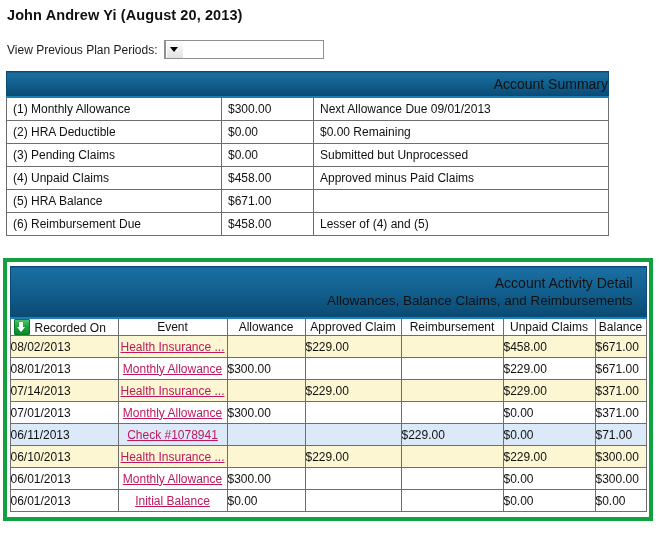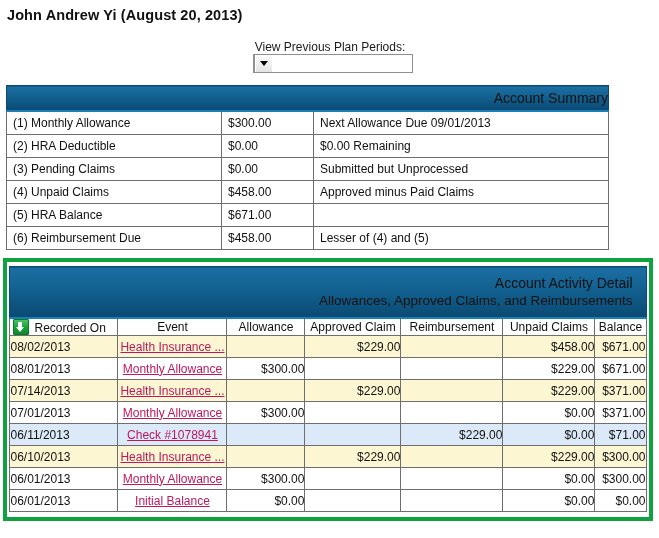--- a/index.html
+++ b/index.html
@@ -25,21 +25,20 @@
     color: #111111;
     margin: 7px 0 0 7px;
     letter-spacing: 0.1px;
   }
 
   
   .period-row {
     margin: 17px 0 0 7px;
     display: flex;
     align-items: center;
-    flex-direction: column;
   }
   .period-label {
     font-size: 12px;
     color: #1a1a1a;
     margin-right: 6px;
     white-space: nowrap;
   }
   .select-wrap {
     position: relative;
     display: inline-flex;
@@ -166,21 +165,21 @@
     border-top: 5px solid #ffffff;
   }
 
   #activity-table tbody td {
     height: 21px;
     font-size: 12px;
     border: 1px solid #6e6e6e;
   }
   .c-date   { padding-left: 6px; text-align: left; }
   .c-event  { text-align: center; }
-  .c-num    { text-align: right; padding-right: 5px; }
+  .c-num    { padding-right: 5px; }
 
   tr.row-claim td   { background: #fcf7d2; }
   tr.row-plain td   { background: #ffffff; }
   tr.row-check td   { background: #dce9f8; }
 
   a.evt-link {
     color: #be185d;
     text-decoration: underline;
     font-size: 12px;
     white-space: nowrap;
@@ -253,21 +252,21 @@
         <col style="width:78px">
       <col style="width:96px">
         <col style="width:102px">
         <col style="width:92px">
         <col style="width:51px">
     </colgroup>
     <thead>
       <tr>
         <th class="blue-head" colspan="7">
           <div>Account Activity Detail</div>
-          <div class="title-line2">Allowances, Approved Claims, and Reimbursements</div>
+          <div class="title-line2">Allowances, Balance Claims, and Reimbursements</div>
         </th>
       </tr>
       <tr class="cols">
         <th class="col-recorded">
           <span class="sort-btn"></span><span>Recorded On</span>
         </th>
         <th>Event</th>
         <th>Allowance</th>
         <th>Approved Claim</th>
         <th>Reimbursement</th>

